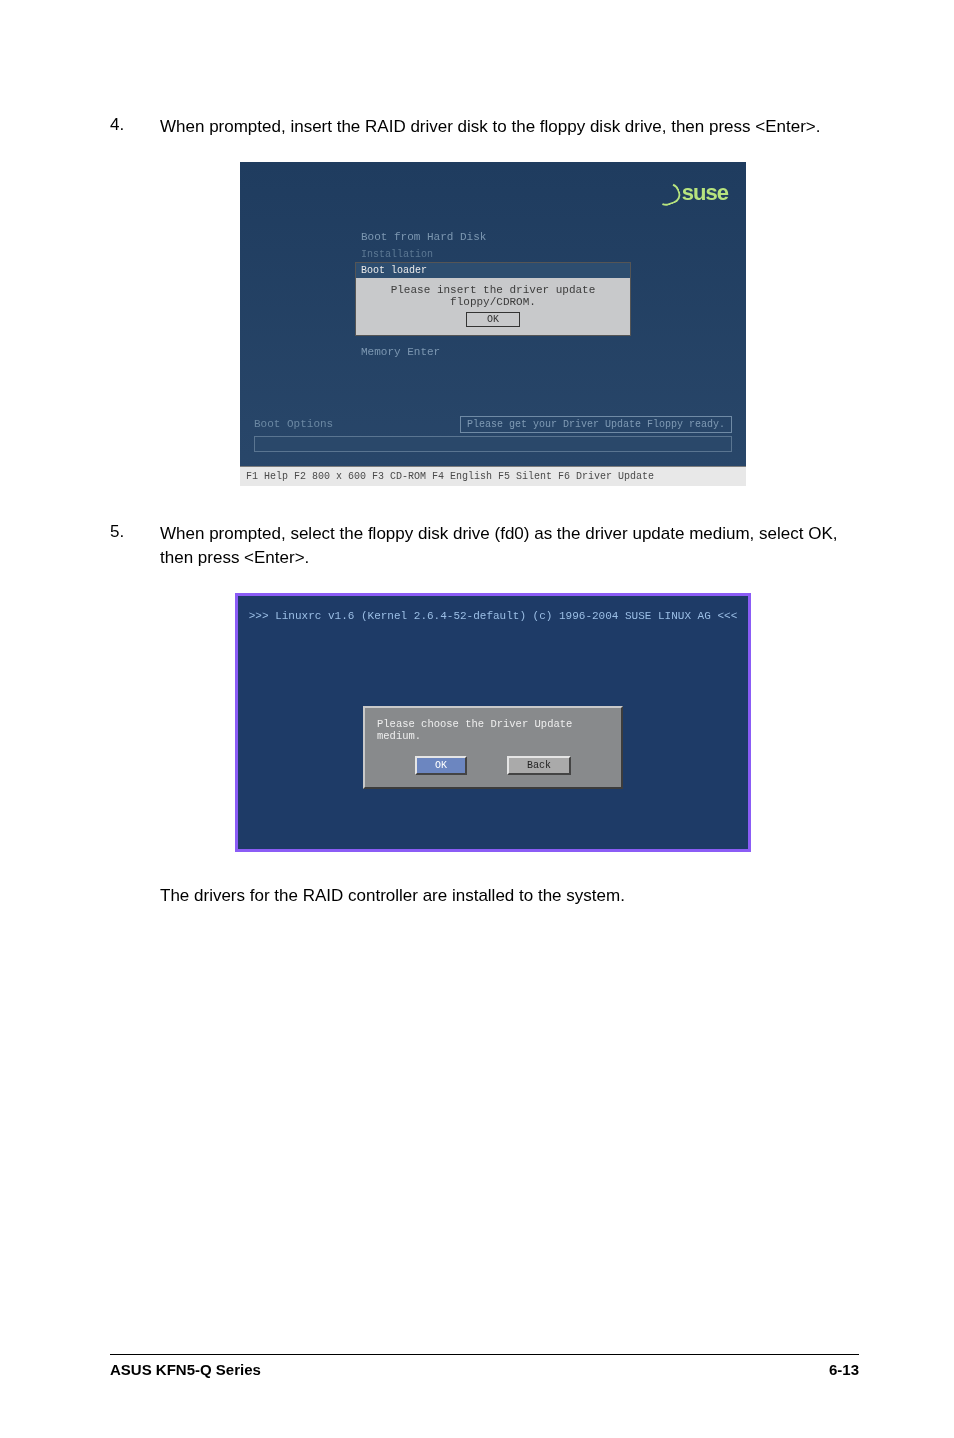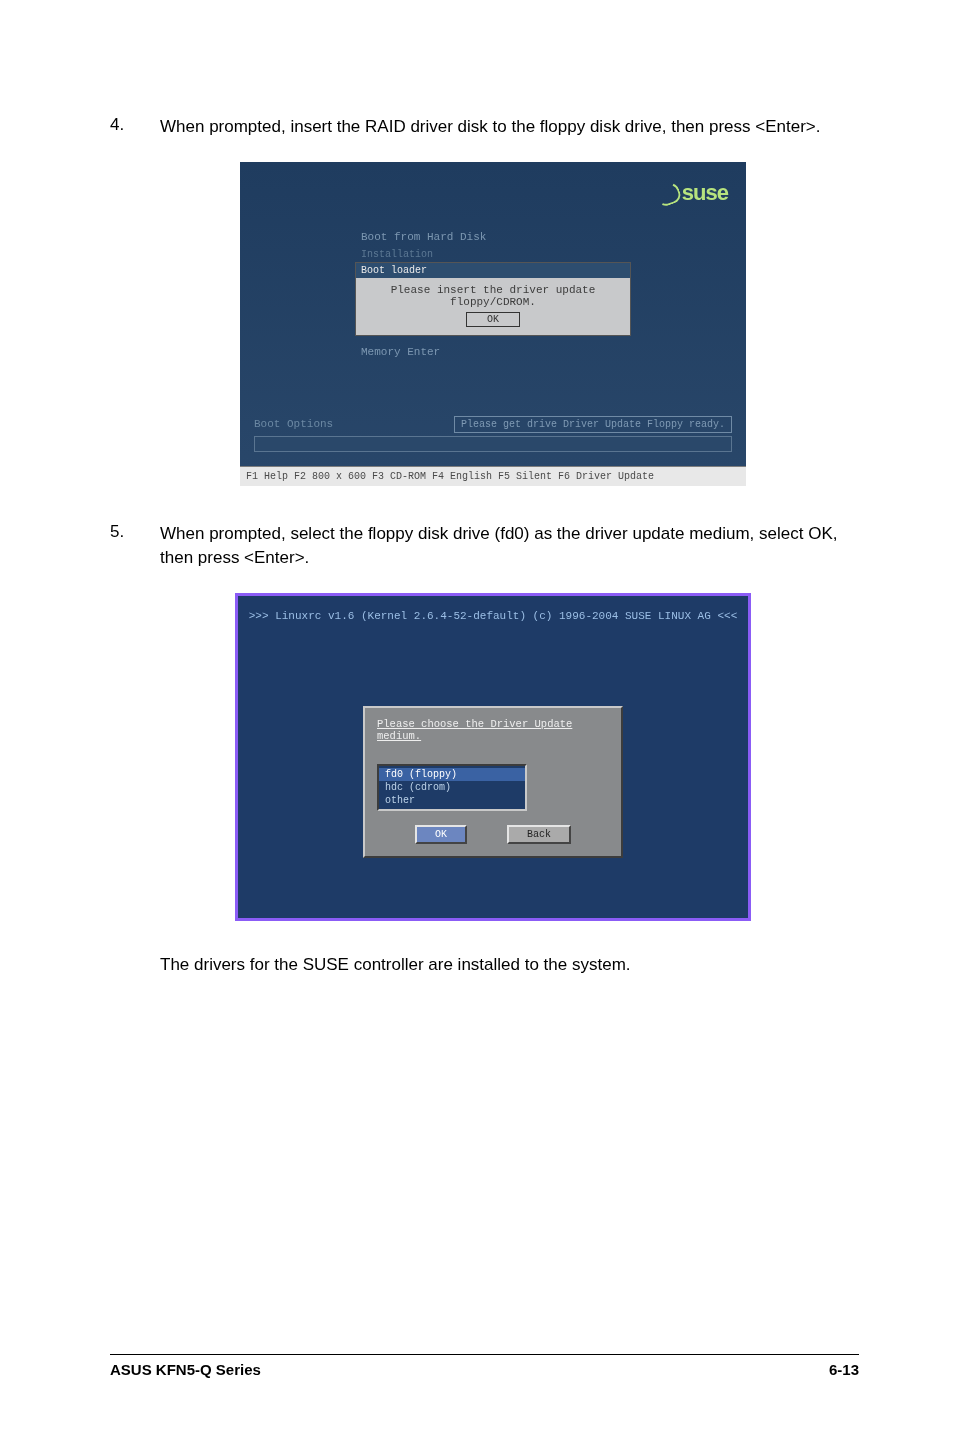--- a/index.html
+++ b/index.html
@@ -153,22 +153,21 @@
     background: #888a8c;
     border-top: 2px solid #c9c9c9;
     border-left: 2px solid #c9c9c9;
     border-right: 2px solid #3c3c3c;
     border-bottom: 2px solid #3c3c3c;
     padding: 10px 12px 12px 12px;
   }
   .s2-prompt {
     color: #eee;
     font-size: 10.5px;
-    margin-bottom: 22px;
-    text-decoration: underline;
+    margin-bottom: 12px;
   }
   .s2-list {
     background: #1e3b67;
     border-top: 2px solid #3c3c3c;
     border-left: 2px solid #3c3c3c;
     border-right: 2px solid #c9c9c9;
     border-bottom: 2px solid #c9c9c9;
     width: 150px;
     padding: 2px 0;
     font-size: 10px;
@@ -242,47 +241,42 @@
         <div class="dialog-title">Boot loader</div>
         <div class="dialog-body">
           <div>Please insert the driver update floppy/CDROM.</div>
           <div class="dialog-btn">OK</div>
         </div>
       </div>
       <div class="menu-dim" style="margin-top:6px">Memory Enter</div>
     </div>
     <div class="s1-boot-options-row">
       <div class="boot-opt-label">Boot Options</div>
-      <div class="ready-box">Please get drive Driver Update Floppy ready.</div>
+      <div class="ready-box">Please get your Driver Update Floppy ready.</div>
     </div>
     <div class="boot-opt-input"></div>
     <div class="s1-help-bar">F1 Help  F2 800 x 600  F3 CD-ROM  F4 English  F5 Silent  F6 Driver Update</div>
   </div>
 
   <div class="step-row">
     <div class="step-num">5.</div>
     <div class="step-text">When prompted, select the floppy disk drive (fd0) as the driver update medium, select OK, then press &lt;Enter&gt;.</div>
   </div>
 
   <div class="screenshot2">
     <div class="s2-header">&gt;&gt;&gt; Linuxrc v1.6 (Kernel 2.6.4-52-default) (c) 1996-2004 SUSE LINUX AG &lt;&lt;&lt;</div>
     <div class="s2-dialog-wrap">
       <div class="s2-prompt">Please choose the Driver Update medium.</div>
-      <div class="s2-list">
-        <div class="s2-list-item sel">fd0 (floppy)</div>
-        <div class="s2-list-item">hdc (cdrom)</div>
-        <div class="s2-list-item">other</div>
-      </div>
       <div class="s2-btn-row">
         <div class="s2-btn sel">OK</div>
         <div class="s2-btn">Back</div>
       </div>
     </div>
   </div>
 
-  <div class="final-text">The drivers for the SUSE controller are installed to the system.</div>
+  <div class="final-text">The drivers for the RAID controller are installed to the system.</div>
 
 </div>
 
 <div class="footer">
   <div class="footer-left">ASUS KFN5-Q Series</div>
   <div class="footer-right">6-13</div>
 </div>
 
 </body></html>

